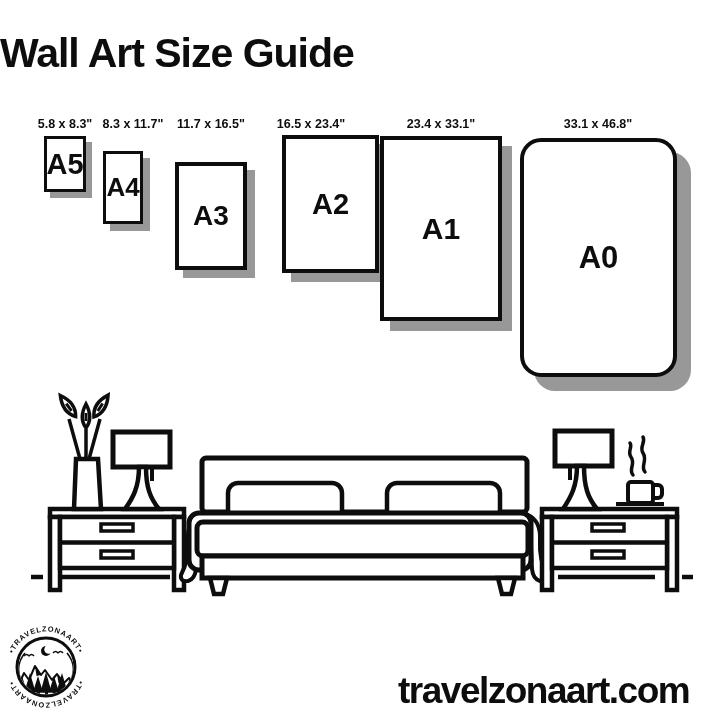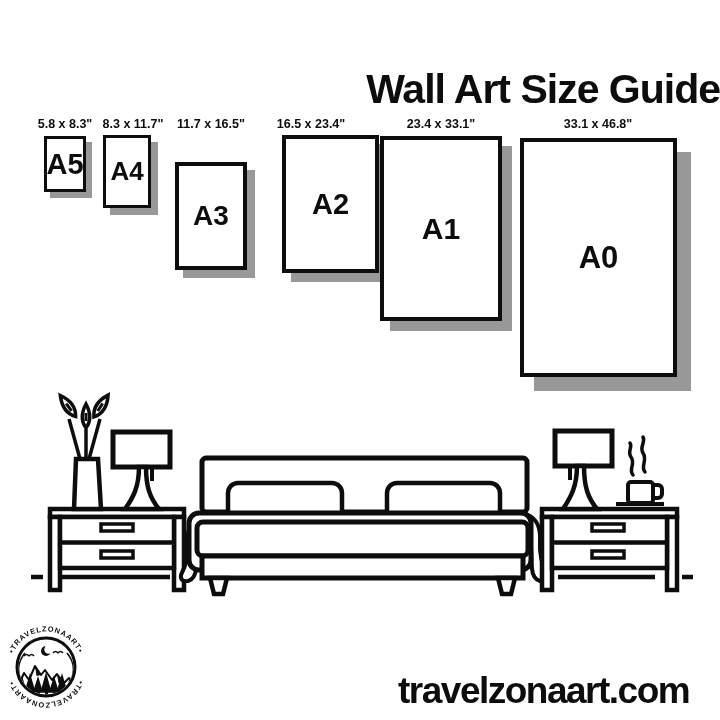--- a/index.html
+++ b/index.html
@@ -5,45 +5,44 @@
   :root{ --ink:#0d0d0d; --shadow:#989898; --bg:#ffffff; }
   html,body{margin:0;padding:0;}
   body{
     width:720px;height:720px;position:relative;overflow:hidden;
     background:var(--bg);
     font-family:"Liberation Sans", sans-serif;
     color:var(--ink);
   }
   .page-title{
     position:absolute;left:0;right:0;top:30px;
-    text-align:right;font-size:41px;font-weight:bold;letter-spacing:-1px;
+    text-align:left;font-size:41px;font-weight:bold;letter-spacing:-1px;
     color:var(--ink);
-    margin-top:36px;
   }
   
   .dim-label{
     position:absolute;top:117px;transform:translateX(-50%);
     font-size:12.5px;font-weight:bold;white-space:nowrap;color:var(--ink);
   }
   .frame{
     position:absolute;background:#fff;border:4px solid var(--ink);
     display:flex;align-items:center;justify-content:center;
     font-weight:bold;color:var(--ink);box-sizing:border-box;
   }
   .f-a5{left:44px;top:136px;width:42px;height:56px;border-width:3px;font-size:29px;box-shadow:6px 6px 0 var(--shadow);}
   .l-a5{left:65px;}
-  .f-a4{left:103px;top:135px;width:48px;height:73px;border-width:3px;font-size:26px;box-shadow:7px 7px 0 var(--shadow);}
+  .f-a4{left:103px;top:151px;width:40px;height:73px;border-width:3px;font-size:26px;box-shadow:7px 7px 0 var(--shadow);}
   .l-a4{left:133px;}
   .f-a3{left:175px;top:134px;width:72px;height:108px;font-size:28px;box-shadow:8px 8px 0 var(--shadow);margin-top:28px;}
   .l-a3{left:211px;}
   .f-a2{left:262px;top:135px;width:97px;height:138px;font-size:29px;box-shadow:9px 9px 0 var(--shadow);margin-left:20px;}
   .l-a2{left:311px;}
   .f-a1{left:380px;top:136px;width:122px;height:185px;font-size:30px;box-shadow:10px 10px 0 var(--shadow);}
   .l-a1{left:441px;}
-  .f-a0{left:520px;top:138px;width:157px;height:239px;font-size:31px;box-shadow:14px 14px 0 var(--shadow);}
+  .f-a0{left:520px;top:138px;width:157px;height:239px;font-size:31px;box-shadow:14px 14px 0 var(--shadow);border-radius:21px;}
   .l-a0{left:598px;}
   
   .bedroom{position:absolute;left:0;top:375px;width:720px;height:230px;}
   
   .logo{position:absolute;left:0px;top:621px;width:92px;height:92px;}
   .badge-text{font-family:"Liberation Sans",sans-serif;font-size:7.4px;font-weight:bold;letter-spacing:0.9px;fill:var(--ink);}
   
   .website{
     position:absolute;left:398px;top:670px;width:312px;
     font-size:37px;font-weight:bold;letter-spacing:-1.5px;color:var(--ink);white-space:nowrap;

